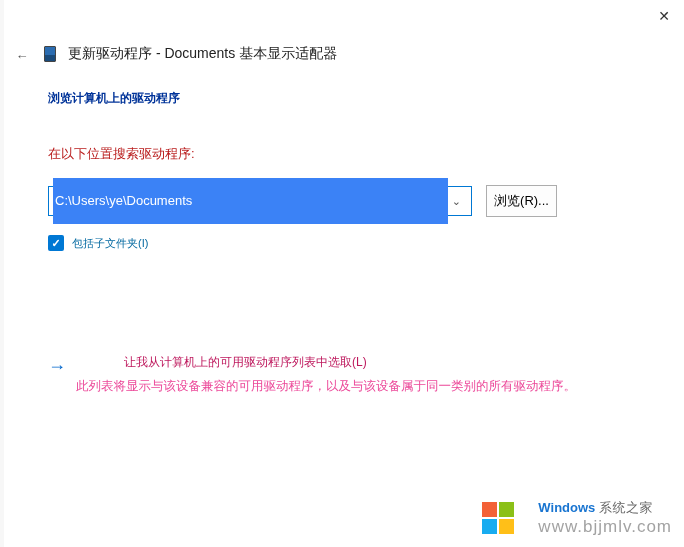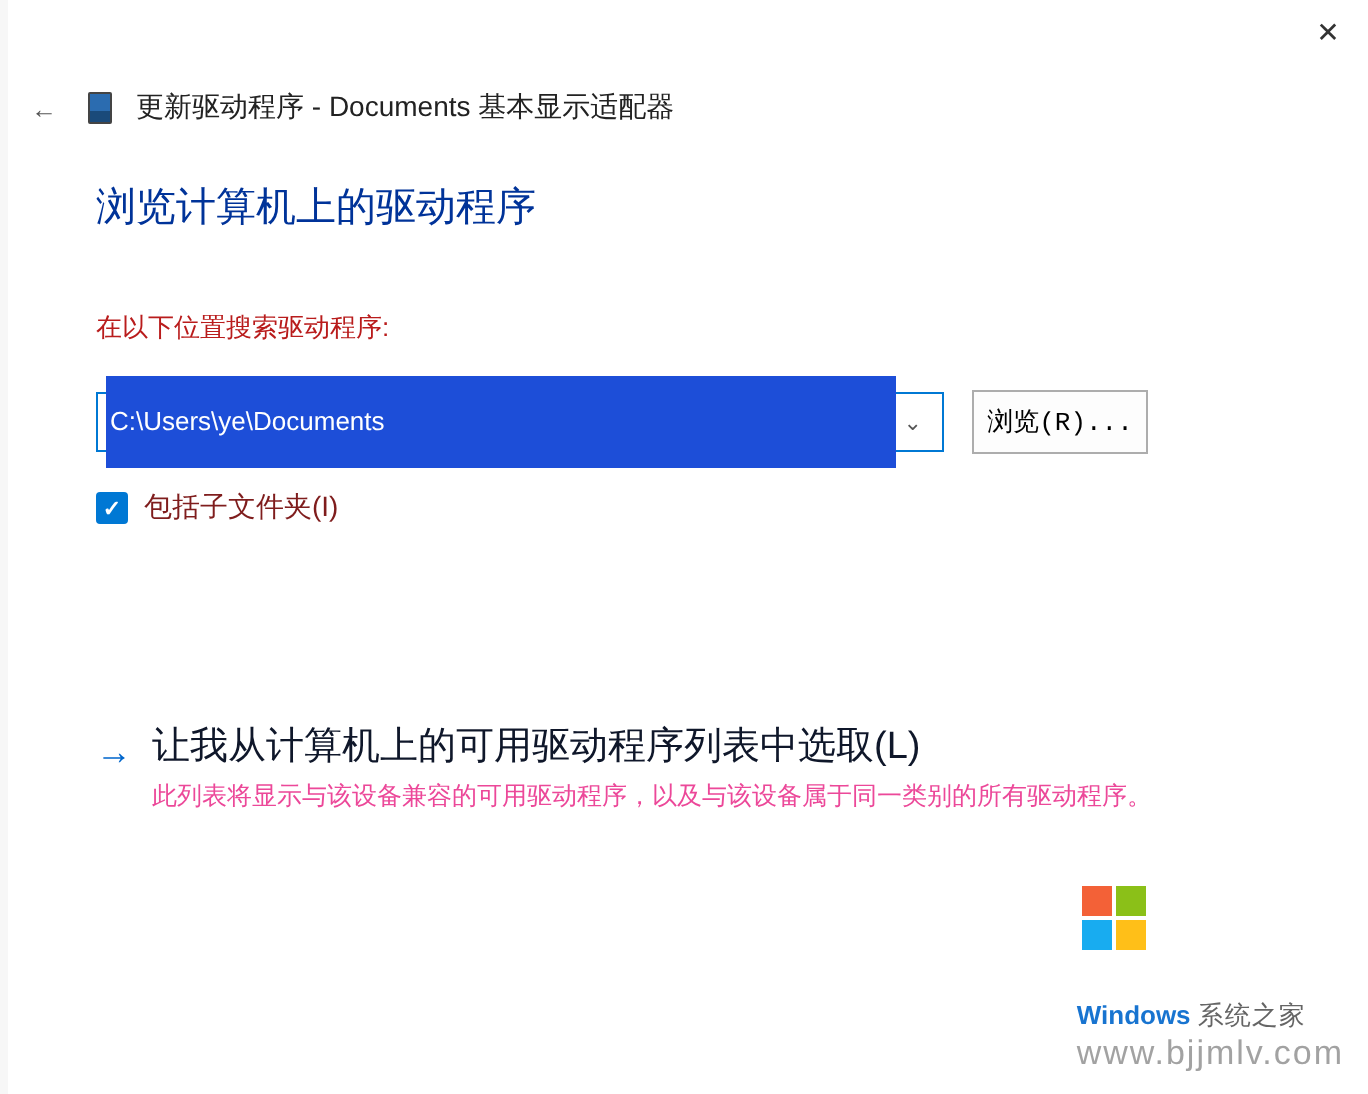--- a/index.html
+++ b/index.html
@@ -46,22 +46,22 @@
     }
     .title-text {
       font-size: 14px;
       color: #222;
     }
     .content {
       padding: 18px 48px 0 48px;
     }
     .heading {
       color: #003399;
-      font-size: 20px;
-      font-weight: 400;
+      font-size: 12px;
+      font-weight: 700;
       margin-bottom: 38px;
     }
     .field-label {
       font-size: 13px;
       color: #b91c1c;
       margin-bottom: 22px;
     }
     .input-row {
       display: flex;
       align-items: center;
@@ -75,94 +75,93 @@
       display: flex;
       align-items: center;
       padding: 0 6px 0 4px;
       position: relative;
       background: #fff;
     }
     .combo-text {
       flex: 1;
       font-size: 13px;
       color: #fff;
-      background: #1d4ed8;
+      background: #3b82f6;
       padding: 14px 2px;
       line-height: 18px;
     }
     .combo-caret {
       color: #555;
       font-size: 11px;
       padding: 0 4px;
     }
     .browse-btn {
-      width: 88px;
+      width: 71px;
       height: 32px;
       border: 1px solid #adadad;
       background: #fdfdfd;
       font-size: 13px;
       cursor: pointer;
       display: flex;
       align-items: center;
       justify-content: center;
-      font-family: Liberation Mono, monospace;
     }
     .checkbox-row {
       display: flex;
       align-items: center;
       gap: 8px;
       margin-top: 6px;
     }
     .checkbox {
       width: 16px; height: 16px;
       background: #0078d4;
       border-radius: 2px;
       display: flex; align-items: center; justify-content: center;
       color: #fff;
       font-size: 11px;
       font-weight: bold;
     }
     .checkbox-label {
-      font-size: 14px;
-      color: #7f1d1d;
+      font-size: 11px;
+      color: #0369a1;
     }
     .option-block {
       margin-top: 100px;
       display: flex;
       gap: 10px;
       cursor: pointer;
     }
     .arrow {
       color: #0066cc;
       font-size: 18px;
       line-height: 22px;
       flex-shrink: 0;
       margin-top: 2px;
     }
     .option-title {
-      color: #0f172a;
-      font-size: 19px;
+      color: #be185d;
+      font-size: 12px;
       line-height: 22px;
+      margin-left: 48px;
     }
     .option-desc {
       color: #ec4899;
       font-size: 12.5px;
       line-height: 19px;
       margin-top: 4px;
       max-width: 520px;
     }
     .watermark {
       position: absolute;
       bottom: 10px;
       right: 12px;
       display: flex;
-      align-items: flex-start;
+      align-items: flex-end;
       gap: 21px;
       opacity: 0.9;
-      flex-direction: column;
     }
     .win-logo {
       width: 38px; height: 38px;
       position: relative;
     }
     .win-logo .sq { position: absolute; }
     .r1 { top:3px; left:3px; width:15px; height:15px; background:#f25022; }
     .r2 { top:3px; left:20px; width:15px; height:15px; background:#7fba00; }
     .r3 { top:20px; left:3px; width:15px; height:15px; background:#00a4ef; }
     .r4 { top:20px; left:20px; width:15px; height:15px; background:#ffb900; }

